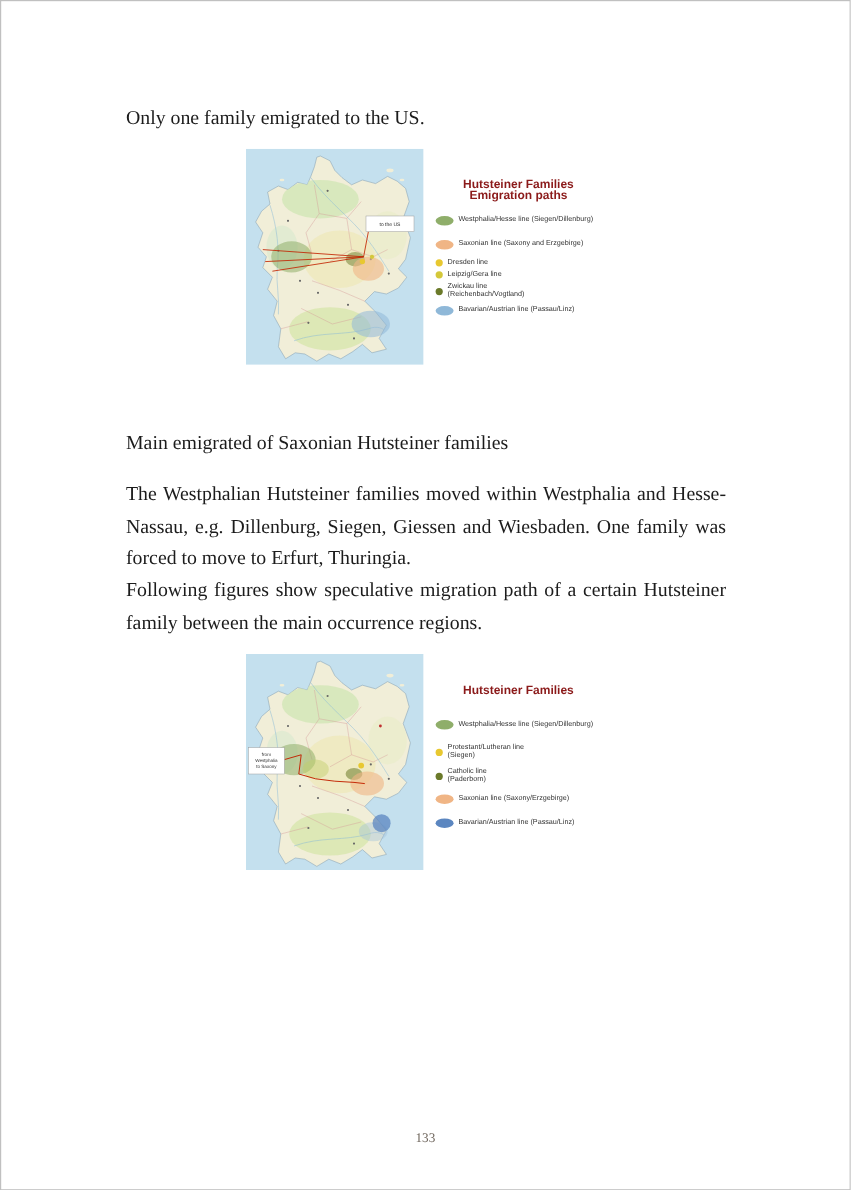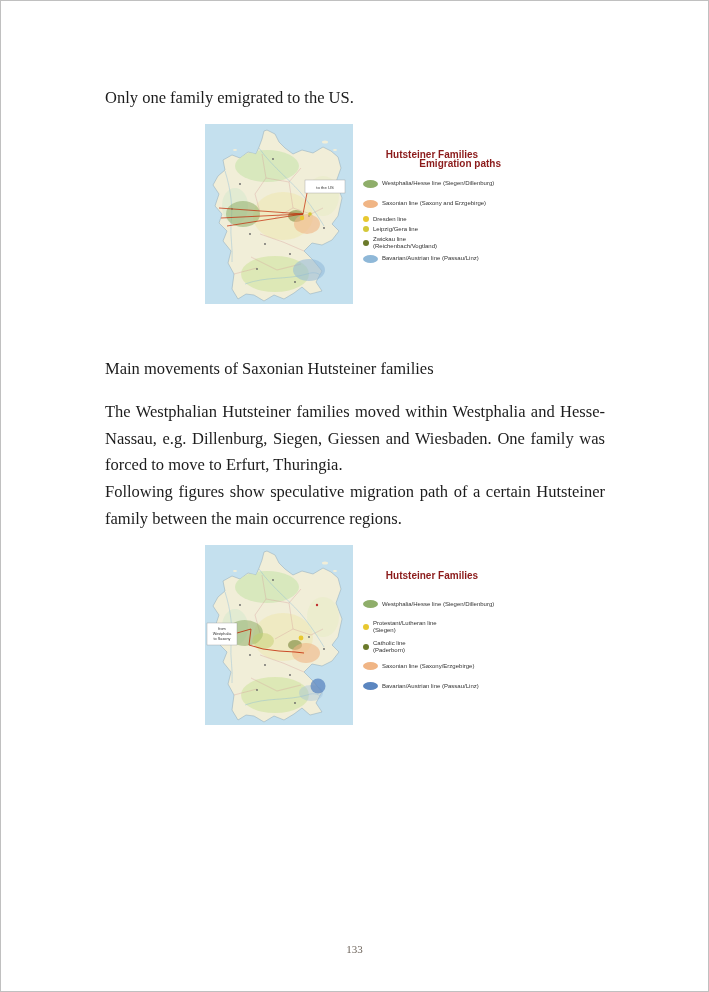--- a/index.html
+++ b/index.html
@@ -31,21 +31,21 @@
   .map-svg { display:block; flex-shrink:0; }
   .legend {
     width:152px; box-sizing:border-box;
     padding:26px 0 0 10px;
     font-family:"Liberation Sans", sans-serif;
   }
   .legend-title {
     color:#8b1a1a; font-weight:bold; font-size:10px; line-height:9px;
     text-align:center; width:138px;
   }
-  .legend-title.mb { margin-bottom:12px;text-align:right; }
+  .legend-title.mb { margin-bottom:12px; }
   .legend-title.mb2 { margin-bottom:20px; }
   .legend-item {
     display:flex; align-items:center; gap:4px;
     font-size:6px; line-height:7px; color:#333333;
   }
   .legend-item .marker { flex-shrink:0; }
   .marker.ellipse { width:15px; height:8px; border-radius:50%; }
   .marker.dot { width:6px; height:6px; border-radius:50%; }
   .legend-text { display:block; }
   .mb12 { margin-bottom:12px; }
@@ -162,21 +162,21 @@
           <span>(Reichenbach/Vogtland)</span>
         </span>
       </div>
       <div class="legend-item">
         <span class="marker ellipse" style="background-color: rgb(143, 184, 216);"></span>
         <span class="legend-text">Bavarian/Austrian line (Passau/Linz)</span>
       </div>
     </div>
   </figure>
 
-  <p class="para">Main movements of Saxonian Hutsteiner families</p>
+  <p class="para">Main emigrated of Saxonian Hutsteiner families</p>
 
 
   <p class="para nogap">The Westphalian Hutsteiner families moved within Westphalia and Hesse-Nassau, e.g. Dillenburg, Siegen, Giessen and Wiesbaden. One family was forced to move to Erfurt, Thuringia.</p>
 
   <p class="para following">Following figures show speculative migration path of a certain Hutsteiner family between the main occurrence regions.</p>
 
   <figure class="map-figure">
     <svg class="map-svg" viewBox="0 0 148 180" width="148" height="180">
       <use href="#germany-base"></use>
       <ellipse cx="40" cy="88" rx="18" ry="13" opacity="0.55" style="fill: rgb(143, 174, 106);"></ellipse>

